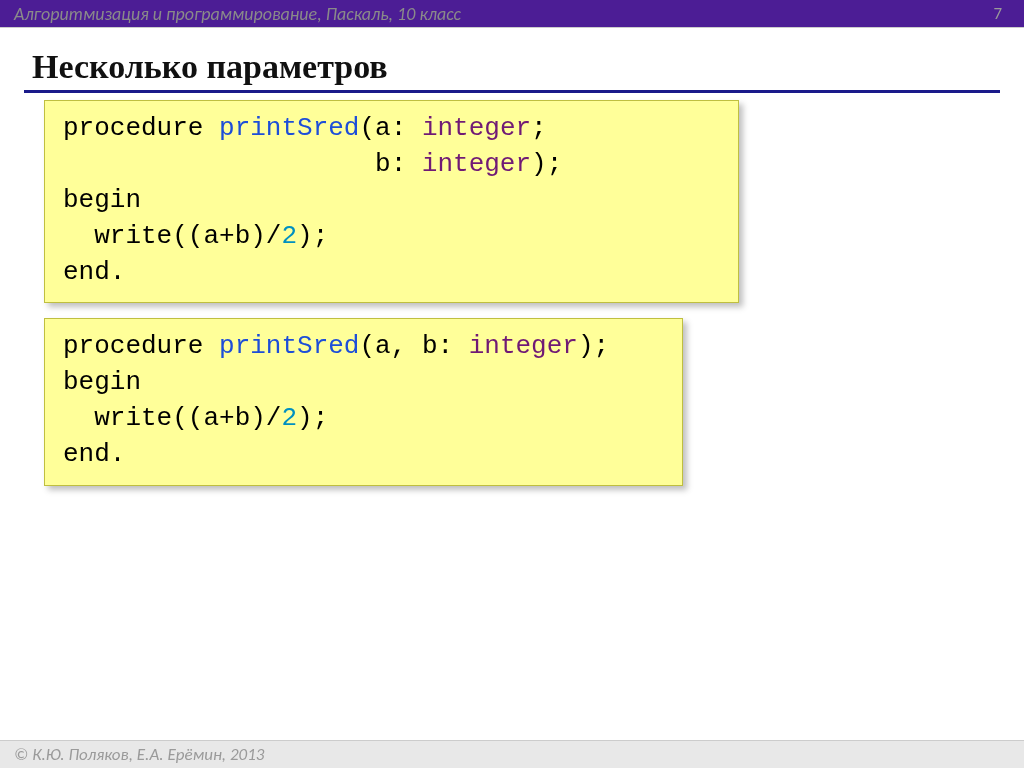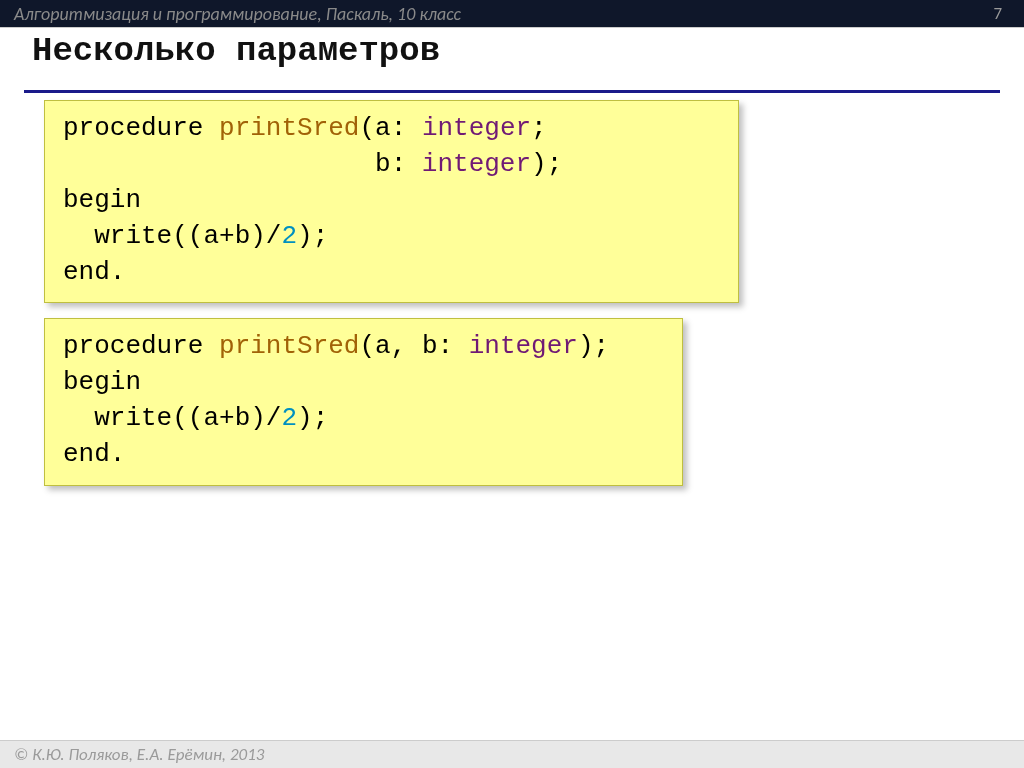--- a/index.html
+++ b/index.html
@@ -8,44 +8,44 @@
     height: 768px;
     background: #ffffff;
     font-family: Calibri, Arial, sans-serif;
     position: relative;
     overflow: hidden;
   }
   .header-bar {
     position: absolute;
     top: 0; left: 0; right: 0;
     height: 28px;
-    background: #0f172a;
+    background: #4c1d95;
     border-bottom: 1px solid #ccc;
     display: flex;
     align-items: center;
     justify-content: space-between;
     padding: 12px 14px;
     font-style: italic;
     color: #8a8a8a;
     font-size: 18px;
   }
   .page-number {
     font-style: normal;
     color: #9a9a9a;
     font-size: 17px;
     padding-right: 8px;
   }
   .slide-title {
     position: absolute;
-    top: 32px;
+    top: 48px;
     left: 32px;
     font-size: 34px;
     font-weight: bold;
     color: #111;
-    font-family: Liberation Mono, monospace;
+    font-family: Liberation Serif, serif;
   }
   .title-underline {
     position: absolute;
     top: 90px;
     left: 24px;
     right: 24px;
     height: 3px;
     background: #1a1a8a;
   }
   .code-block {
@@ -62,21 +62,21 @@
     color: #000;
   }
   .code1 {
     top: 100px;
     width: 695px;
   }
   .code2 {
     top: 318px;
     width: 639px;
   }
-  .kw-proc { color: #a16207; }
+  .kw-proc { color: #1d4ed8; }
   .kw-type { color: #701a75; }
   .kw-num  { color: #0090c0; }
   .footer-bar {
     position: absolute;
     bottom: 0; left: 0; right: 0;
     height: 28px;
     background: #e8e8e8;
     border-top: 1px solid #ccc;
     display: flex;
     align-items: center;

